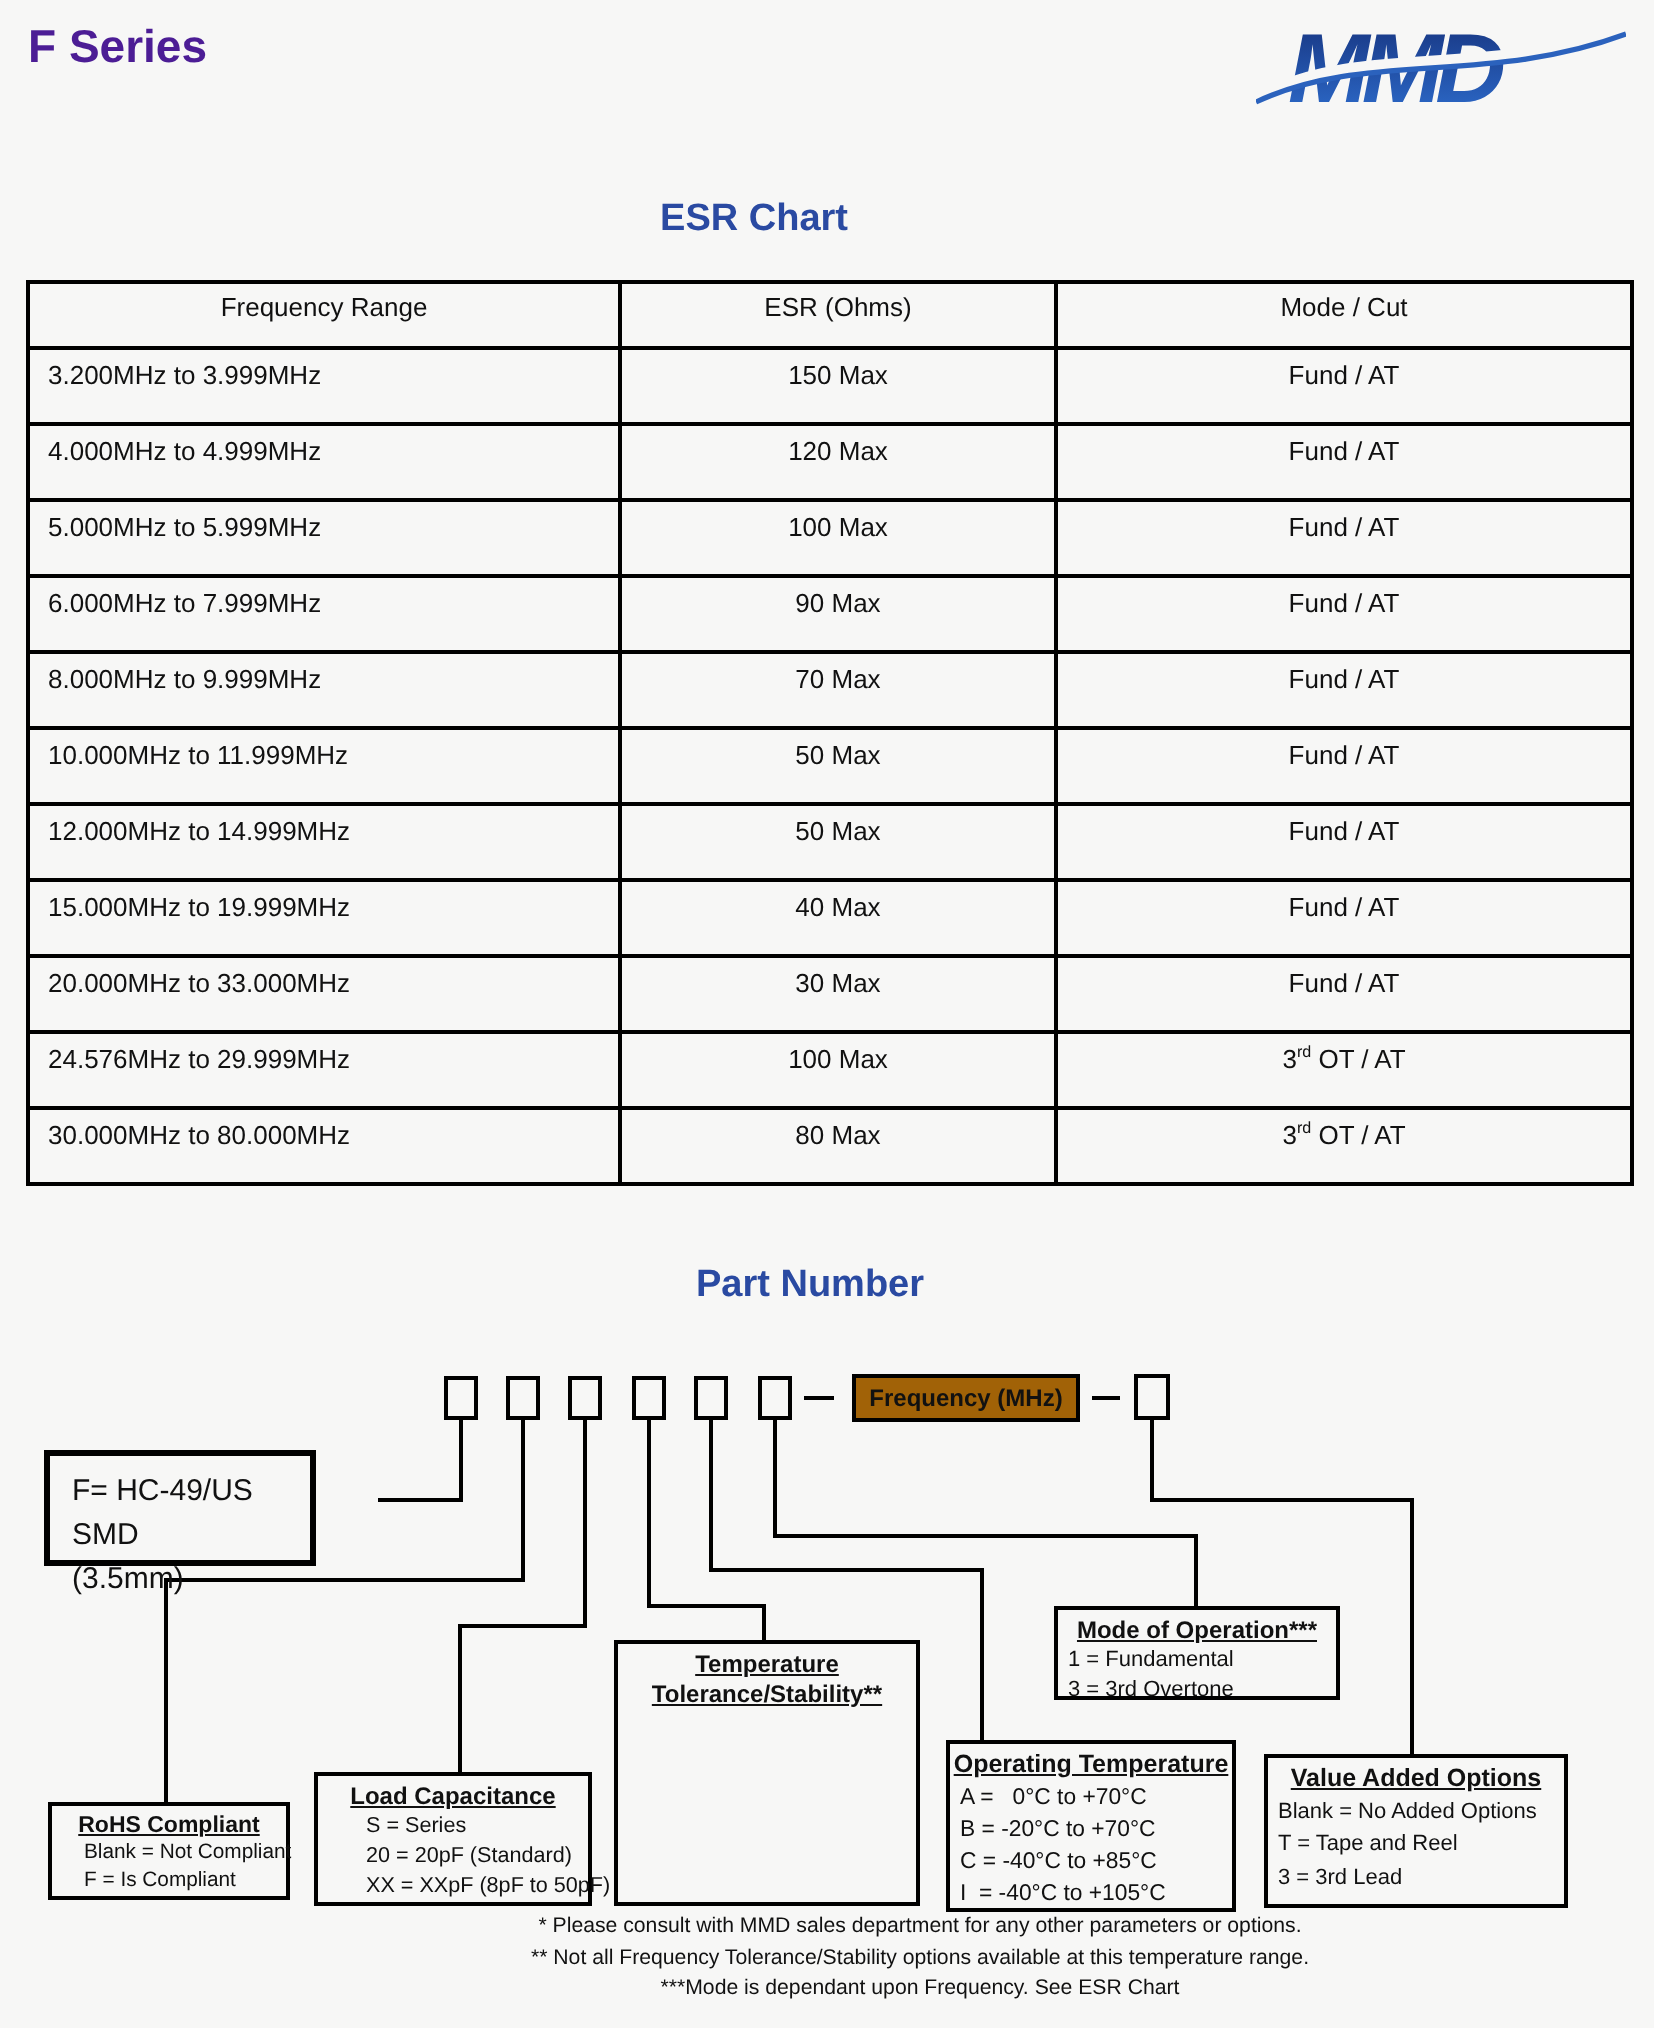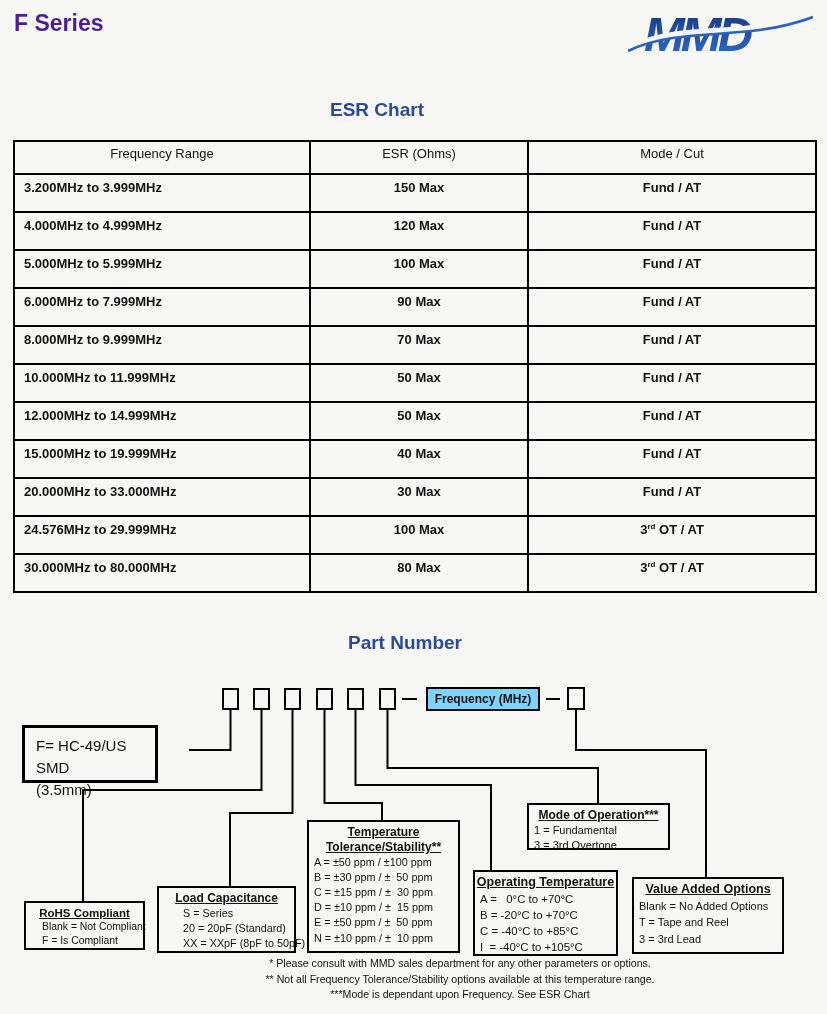--- a/index.html
+++ b/index.html
@@ -7,33 +7,33 @@
   .page{position:relative;width:827px;height:1014px;background:#f7f7f6;margin:0 auto;overflow:hidden;color:#111;}
 
   .page-title{position:absolute;left:14px;top:10px;font-size:23px;font-weight:bold;color:#4c1d95;letter-spacing:0px;}
   .logo{position:absolute;left:628px;top:4px;width:185px;height:58px;}
 
   .section-heading{position:absolute;text-align:center;font-size:19px;font-weight:bold;color:#2a4aa2;}
   .esr-heading{left:0;width:754px;top:99px;}
   .pn-heading{left:0;width:810px;top:632px;}
 
   table.esr{position:absolute;left:13px;top:140px;width:802px;border-collapse:collapse;table-layout:fixed;background:transparent;}
-  table.esr th,table.esr td{border:2px solid #000;font-size:13px;vertical-align:top;text-align:center;padding:5px 2px 0 2px;font-weight:bold;}
+  table.esr th,table.esr td{border:2px solid #000;font-size:13px;vertical-align:top;text-align:center;padding:5px 2px 0 2px;}
   table.esr th{height:27px;font-weight:normal;padding-top:4px;}
   table.esr td{height:31px;}
   table.esr td.left{text-align:left;padding-left:9px;}
   table.esr sup{font-size:0.62em;vertical-align:super;line-height:0;}
   col.c1{width:296px;}col.c2{width:218px;}col.c3{width:288px;}
 
   .diagram{position:absolute;left:0;top:660px;width:827px;height:354px;}
   .connectors{position:absolute;left:0;top:0;width:827px;height:354px;z-index:1;}
 
   .pn-cell{position:absolute;box-sizing:border-box;width:17px;height:22px;top:28px;border:2px solid #000;background:#f7f7f6;z-index:2;}
   .dash{position:absolute;height:2px;background:#000;top:38px;z-index:2;}
-  .freq-box{position:absolute;box-sizing:border-box;left:426px;top:27px;width:114px;height:24px;border:2px solid #000;background:#7dd3fc;z-index:2;
+  .freq-box{position:absolute;box-sizing:border-box;left:426px;top:27px;width:114px;height:24px;border:2px solid #000;background:#a16207;z-index:2;
     font-size:12px;font-weight:bold;text-align:center;line-height:20px;}
 
   .series-box{position:absolute;box-sizing:border-box;left:22px;top:65px;width:136px;height:58px;border:3px solid #000;background:#f7f7f6;z-index:2;
     font-size:15px;padding:7px 0 0 11px;line-height:1.45;}
 
   .opt-box{position:absolute;box-sizing:border-box;border:2px solid #000;background:#f7f7f6;z-index:2;}
   .opt-title{font-weight:bold;text-decoration:underline;text-align:center;font-size:12px;line-height:1.25;margin-top:3px;}
   .box-line{font-size:11px;line-height:1.38;padding-left:5px;white-space:pre;}
 
   .rohs-box{left:24px;top:241px;width:121px;height:49px;}
@@ -199,28 +199,20 @@
       <div>
           <div class="box-line">S = Series</div>
           <div class="box-line">20 = 20pF (Standard)</div>
           <div class="box-line">XX = XXpF (8pF to 50pF)</div>
         </div>
     </div>
 
     <div class="opt-box temp-box">
       <div class="opt-title">Temperature</div>
       <div class="opt-title" style="margin-top:0">Tolerance/Stability**</div>
-      <div>
-          <div class="box-line">A = ±50 ppm / ±100 ppm</div>
-          <div class="box-line">B = ±30 ppm / ±  50 ppm</div>
-          <div class="box-line">C = ±15 ppm / ±  30 ppm</div>
-          <div class="box-line">D = ±10 ppm / ±  15 ppm</div>
-          <div class="box-line">E = ±50 ppm / ±  50 ppm</div>
-          <div class="box-line">N = ±10 ppm / ±  10 ppm</div>
-        </div>
     </div>
 
     <div class="opt-box mode-box">
       <div class="opt-title">Mode of Operation***</div>
       <div>
           <div class="box-line">1 = Fundamental</div>
           <div class="box-line">3 = 3rd Overtone</div>
         </div>
     </div>
 

